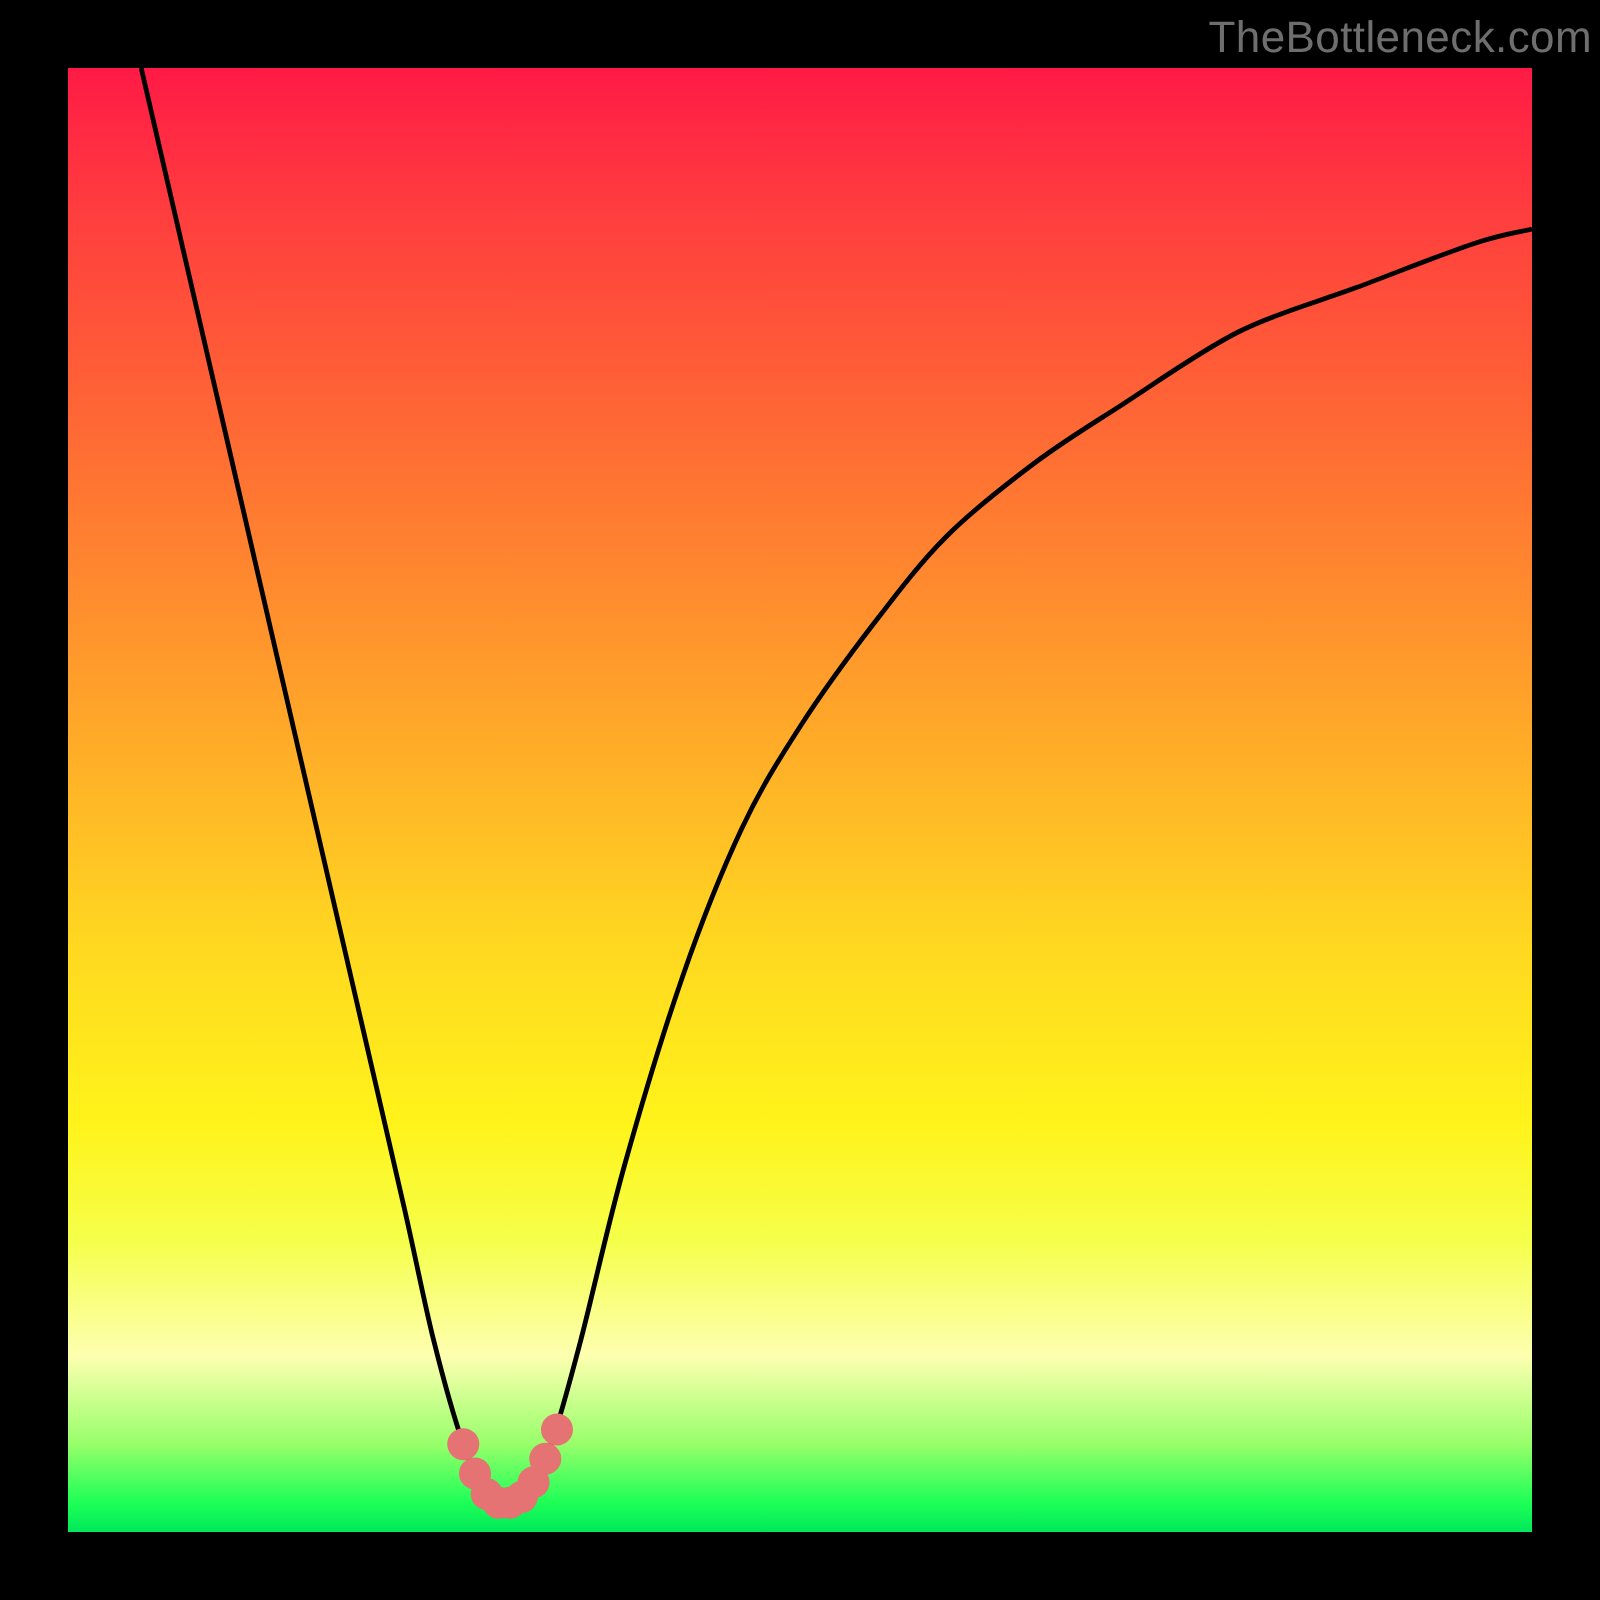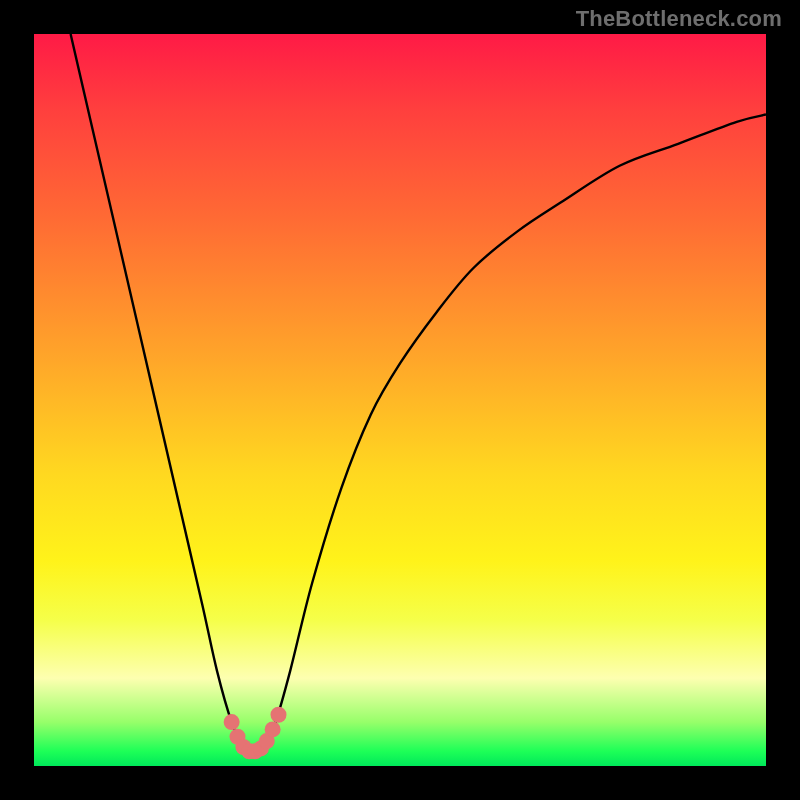--- a/index.html
+++ b/index.html
@@ -33,25 +33,25 @@
       #f5ff49 80%,
       #fdffb0 88%,
       #97ff6a 94%,
       #1dff57 98%,
       #00e85a 100%
     );
   }
   .watermark {
     position: absolute;
     top: 6px;
-    right: 18px;
+    right: 4px;
     color: #6e6e6e;
     font-size: 22px;
     letter-spacing: 0.2px;
-    font-weight: 700;
+    font-weight: 400;
     user-select: none;
   }
   svg.curve {
     position: absolute;
     left: 0; top: 0;
     width: 732px; height: 732px;
   }
 </style>
 </head>
 <body>

